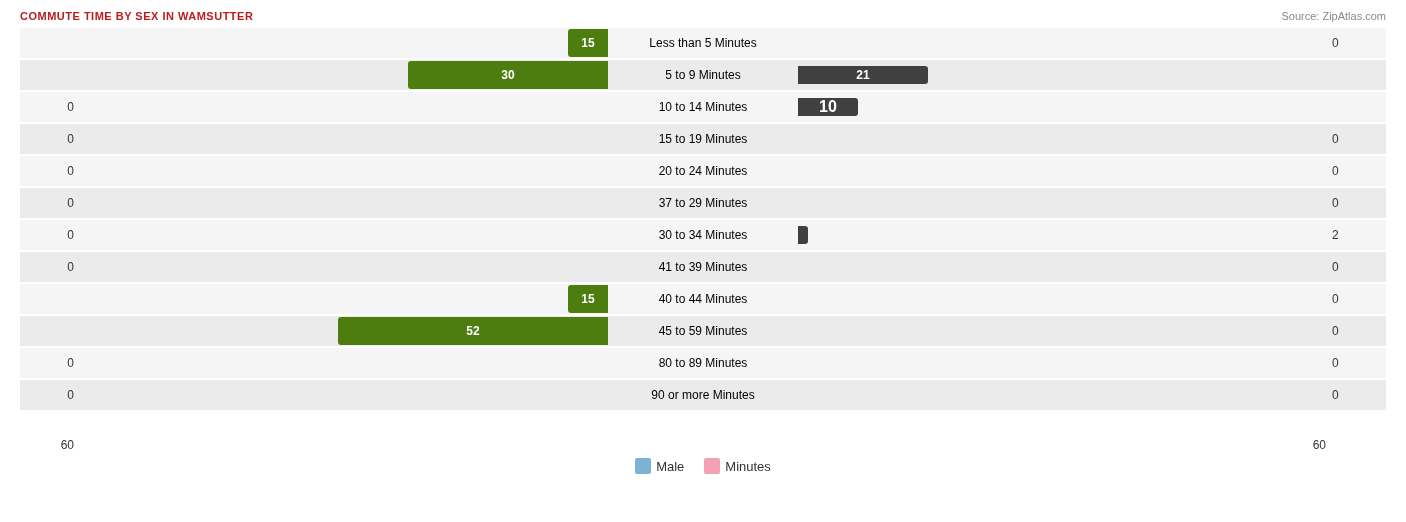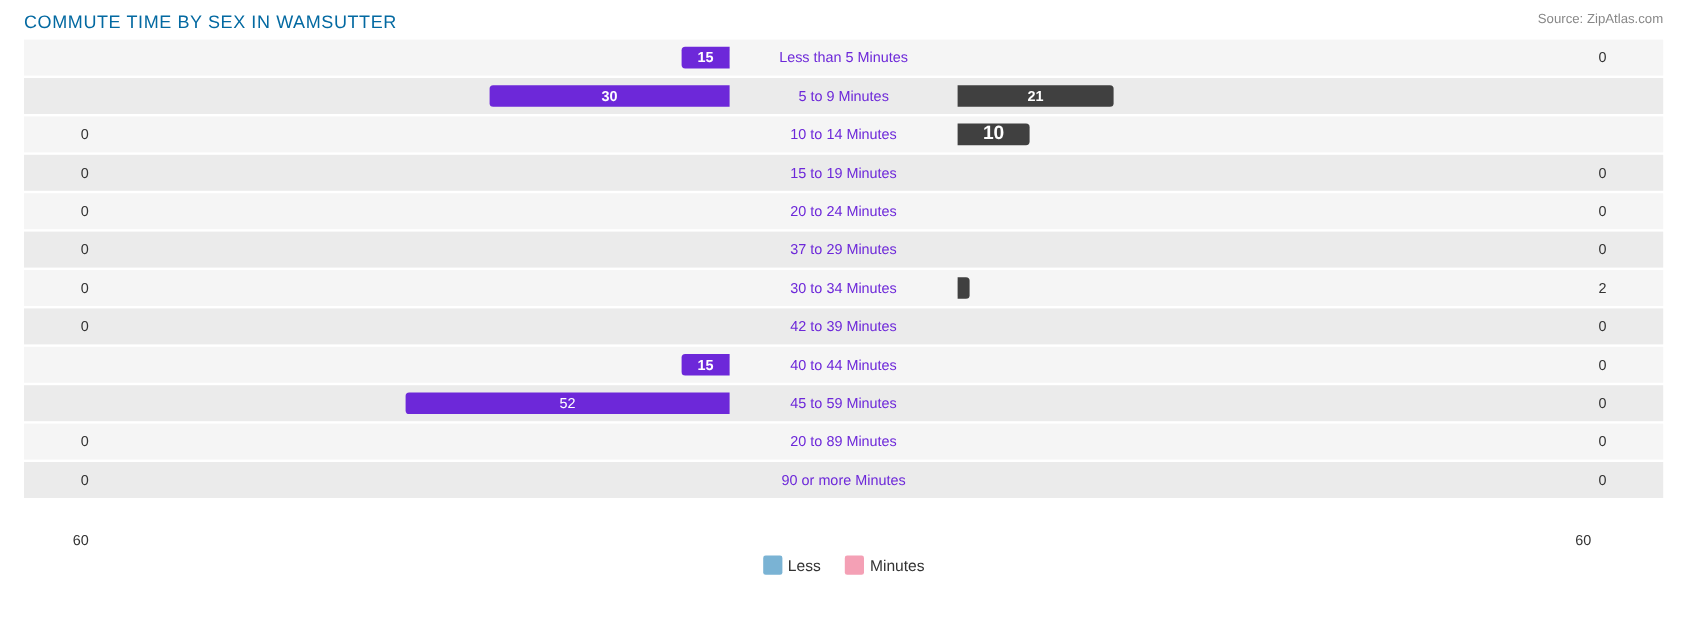--- a/index.html
+++ b/index.html
@@ -10,23 +10,23 @@
       height: 522px;
       overflow: hidden;
     }
     .chart-container {
       width: 1406px;
       height: 522px;
       padding: 10px 20px 40px 20px;
       position: relative;
     }
     .chart-title {
-      font-size: 15px;
-      font-weight: normal;
-      color: #0369a1;
+      font-size: 11px;
+      font-weight: bold;
+      color: #b91c1c;
       text-transform: uppercase;
       letter-spacing: 0.5px;
       margin-bottom: 6px;
     }
     .source-text {
       position: absolute;
       top: 10px;
       right: 20px;
       font-size: 11px;
       color: #888;
@@ -65,32 +65,32 @@
       justify-content: center;
     }
     .bar-left-wrap {
       width: 290px;
       display: flex;
       justify-content: flex-end;
       align-items: center;
       height: 22px;
     }
     .bar-left {
-      height: 18px;
-      background: #6d28d9;
+      height: 28px;
+      background: #4d7c0f;
       border-radius: 3px 0 0 3px;
       display: flex;
       align-items: center;
       justify-content: center;
     }
     .label-center {
       width: 190px;
       text-align: center;
       font-size: 12px;
-      color: #6d28d9;
+      color: #000000;
       padding: 0 6px;
       flex-shrink: 0;
       white-space: nowrap;
     }
     .bar-right-wrap {
       width: 290px;
       display: flex;
       justify-content: flex-start;
       align-items: center;
       height: 22px;
@@ -247,21 +247,21 @@
           </div>
         </div>
         <div class="right-val">2</div>
       </div>
       <div class="row">
         <div class="left-val">0</div>
         <div class="bars-section">
           <div class="bar-left-wrap">
             <div class="bar-left" style="width: 0px;"></div>
           </div>
-          <div class="label-center">42 to 39 Minutes</div>
+          <div class="label-center">41 to 39 Minutes</div>
           <div class="bar-right-wrap">
             <div class="bar-right" style="width: 0px;"></div>
           </div>
         </div>
         <div class="right-val">0</div>
       </div>
       <div class="row">
         <div class="left-val"></div>
         <div class="bars-section">
           <div class="bar-left-wrap">
@@ -271,36 +271,36 @@
           <div class="bar-right-wrap">
             <div class="bar-right" style="width: 0px;"></div>
           </div>
         </div>
         <div class="right-val">0</div>
       </div>
       <div class="row">
         <div class="left-val"></div>
         <div class="bars-section">
           <div class="bar-left-wrap">
-            <div class="bar-left" style="width: 270px; font-weight: normal; color: rgb(255, 255, 255); font-size: 12px;">52</div>
+            <div class="bar-left" style="width: 270px; font-weight: bold; color: rgb(255, 255, 255); font-size: 12px;">52</div>
           </div>
           <div class="label-center">45 to 59 Minutes</div>
           <div class="bar-right-wrap">
             <div class="bar-right" style="width: 0px;"></div>
           </div>
         </div>
         <div class="right-val">0</div>
       </div>
       <div class="row">
         <div class="left-val">0</div>
         <div class="bars-section">
           <div class="bar-left-wrap">
             <div class="bar-left" style="width: 0px;"></div>
           </div>
-          <div class="label-center">20 to 89 Minutes</div>
+          <div class="label-center">80 to 89 Minutes</div>
           <div class="bar-right-wrap">
             <div class="bar-right" style="width: 0px;"></div>
           </div>
         </div>
         <div class="right-val">0</div>
       </div>
       <div class="row">
         <div class="left-val">0</div>
         <div class="bars-section">
           <div class="bar-left-wrap">
@@ -320,20 +320,20 @@
     <div style="flex:1;"></div>
     <div class="axis-right">
       <span>60</span>
     </div>
     <div style="width:60px;"></div>
   </div>
 
   <div class="legend">
     <div class="legend-item">
       <div class="legend-box legend-box-male"></div>
-      <span>Less</span>
+      <span>Male</span>
     </div>
     <div class="legend-item">
       <div class="legend-box legend-box-female"></div>
       <span>Minutes</span>
     </div>
   </div>
 </div>
 
 </body></html>

